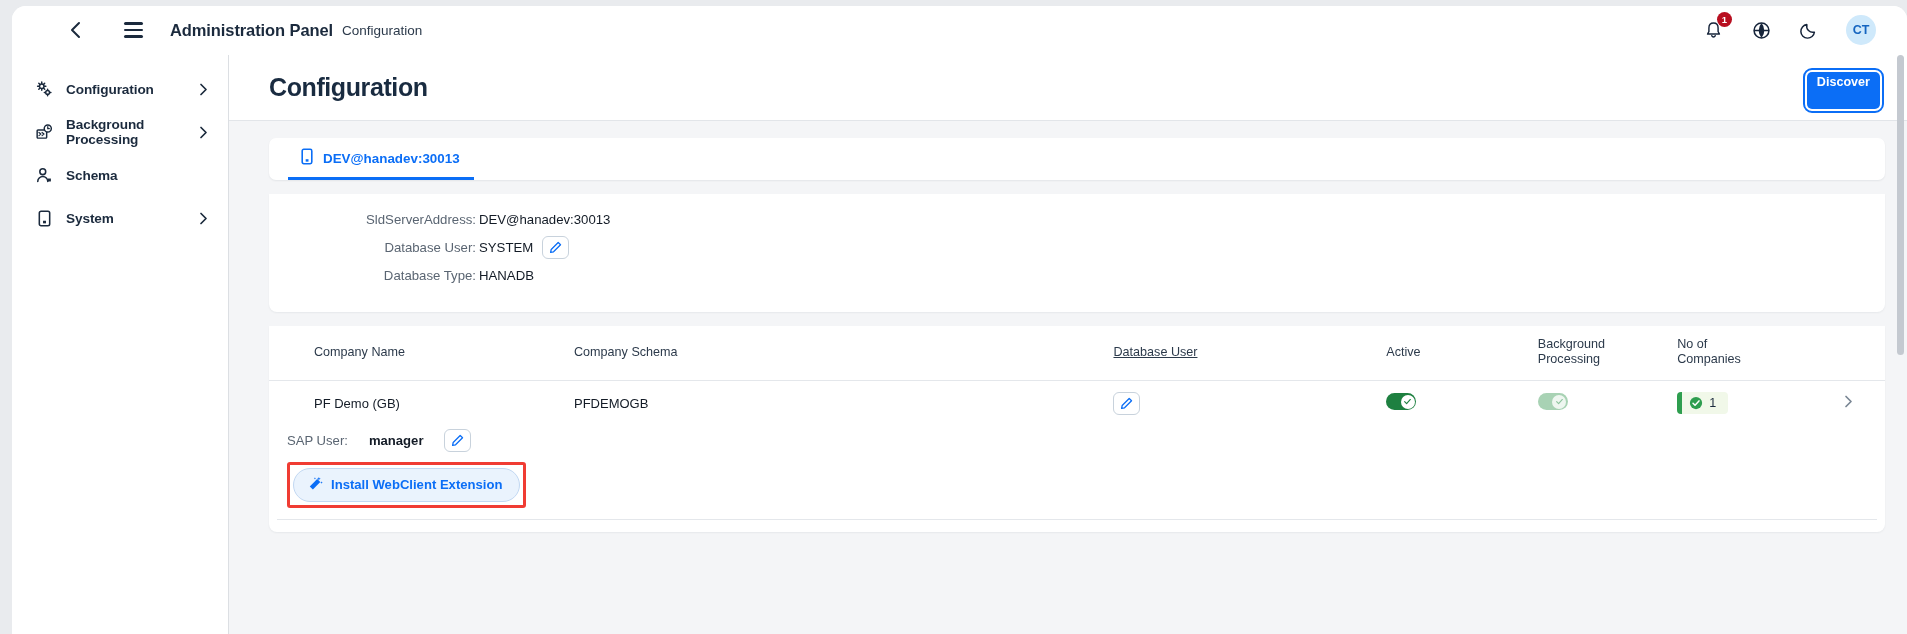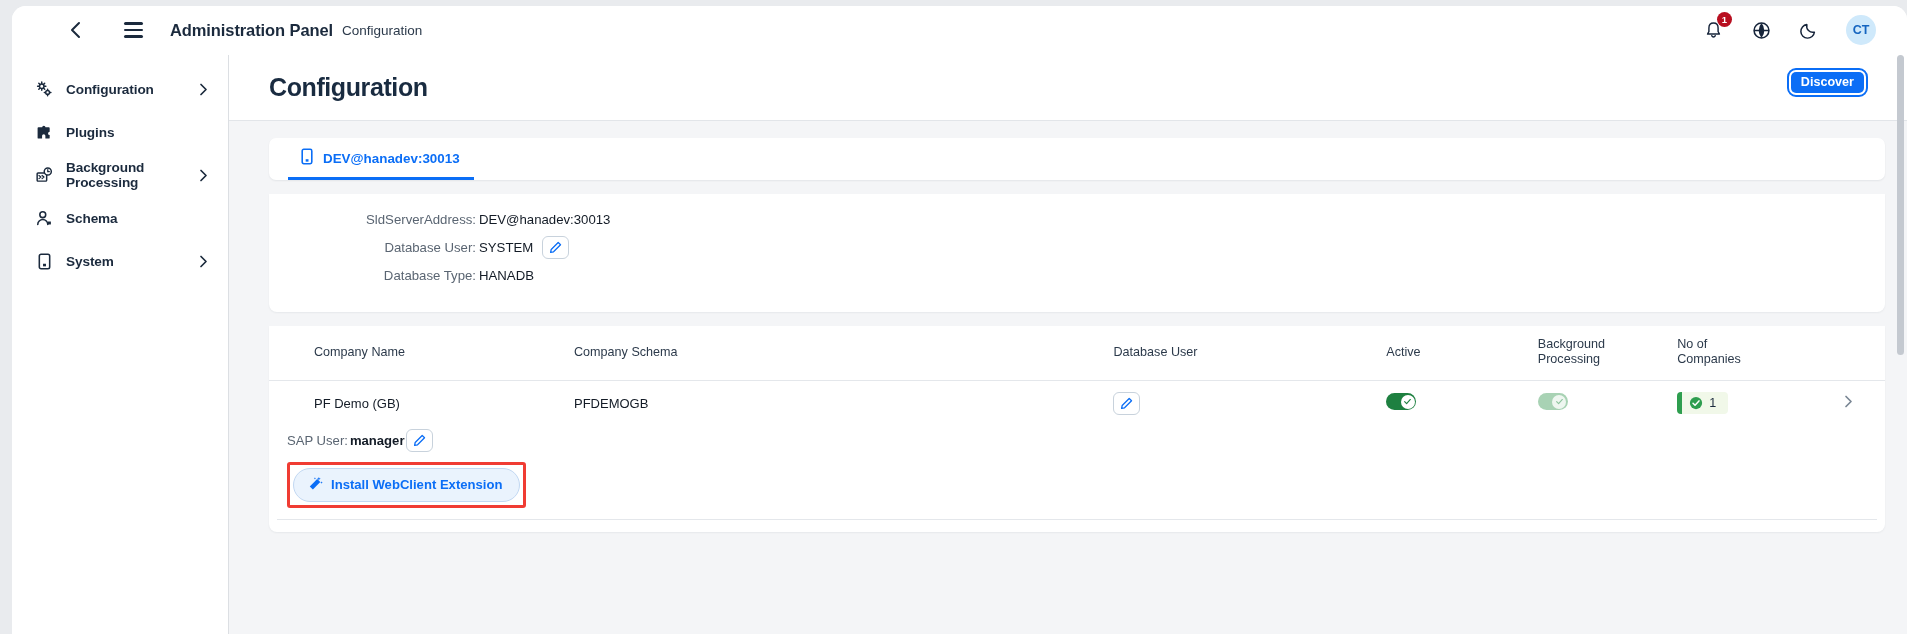--- a/index.html
+++ b/index.html
@@ -113,24 +113,24 @@
     letter-spacing: -0.4px;
   }
   .page-desc {
     margin-top: 14px; font-size: 13.3px; color: #333d4a;
   }
   .page-desc a {
     color: #2c3a4b; text-decoration: underline; margin-left: 12px;
     text-underline-offset: 2px;
   }
   .discover-btn {
-    position: absolute; right: 43px; top: 17px;
+    position: absolute; right: 27px; top: 17px;
     background: #0b6ef6; color: #ffffff;
     border: none; border-radius: 5px;
-    padding: 3px 10px 4px 10px;
+    padding: 3px 10px 20px 10px;
     font-size: 12.6px; font-weight: 600;
     font-family: "Liberation Sans", sans-serif;
     cursor: pointer;
     outline: 2px solid #0b6ef6;
     outline-offset: 2px;
   }
 
   
   .content {
     padding: 17px 22px 0 40px;
@@ -190,21 +190,21 @@
     text-align: left; padding: 11px 8px 12px 8px;
     border-bottom: 1px solid #e4e7eb;
     vertical-align: middle; line-height: 1.22;
   }
   .tbl tbody td {
     font-size: 13px; color: #131b26;
     padding: 11px 8px; vertical-align: middle;
   }
   .c-name { padding-left: 45px !important; width: 245px; }
   .c-schema { width: 445px; }
-  .c-dbuser { width: 225px; }
+  .c-dbuser { width: 225px; text-decoration: underline; }
   .c-active { width: 125px; }
   .c-bg { width: 115px; }
   .c-apps { width: 118px; }
   .c-chev { width: 60px; text-align: center; }
 
   .toggle {
     width: 30px; height: 17px; border-radius: 9px;
     background: #1e8040; position: relative; cursor: pointer;
     display:inline-block;
   }
@@ -221,21 +221,21 @@
     display: inline-flex; align-items: center; gap: 6px;
     background: #f1f8e9; border-left: 5px solid #2e9e4f;
     border-radius: 4px;
     padding: 4px 12px 4px 7px;
     cursor: pointer;
   }
   .eng-num { font-size: 12.6px; color: #1b2a3d; }
 
   
   .sub-row {
-    display: flex; align-items: center; gap: 2px;
+    display: flex; align-items: center; gap: 21px;
     padding: 3px 0 0 10px;
     font-size: 13.1px;
   }
   .sub-row .lbl { color: #5a6572; }
   .sub-row .val { color: #131b26; font-weight: 600; }
 
   .install-wrap {
     margin: 10px 0 0 10px;
     display: inline-block;
     border: 3px solid #f03c33;
@@ -319,28 +319,20 @@
           </svg>
         </span>
         <span class="side-lbl">Configuration</span>
         <span class="side-chev">
           <svg width="9" height="13" viewBox="0 0 9 13">
               <path d="M2 1.5 L7 6.5 L2 11.5" fill="none" stroke="#1b2a3d" stroke-width="1.7" stroke-linecap="round" stroke-linejoin="round"></path>
             </svg>
         </span>
       </div>
 
-      <div class="side-item">
-        <span class="side-ico">
-          <svg width="19" height="19" viewBox="0 0 22 22">
-            <path d="M4 5 h4.3 a1.9 1.9 0 1 1 3.8 0 H16 a1 1 0 0 1 1 1 v4.2 a1.9 1.9 0 1 0 0 3.8 V17 a1 1 0 0 1 -1 1 h-4 v-3.2 a1.9 1.9 0 1 0 -3.8 0 V18 H4 a1 1 0 0 1 -1 -1 V6 a1 1 0 0 1 1 -1 Z" fill="#1b2a3d"></path>
-          </svg>
-        </span>
-        <span class="side-lbl">Plugins</span>
-      </div>
 
       <div class="side-item">
         <span class="side-ico">
           <svg width="19" height="19" viewBox="0 0 22 22">
             <rect x="2.5" y="8" width="11" height="9.5" rx="1" fill="none" stroke="#1b2a3d" stroke-width="1.7"></rect>
             <path d="M4.6 11 l2.2 1.8 l-2.2 1.8 M8.2 11 l2.2 1.8 l-2.2 1.8" fill="none" stroke="#1b2a3d" stroke-width="1.4" stroke-linecap="round" stroke-linejoin="round"></path>
             <circle cx="14.8" cy="6.4" r="4.1" fill="#fff" stroke="#1b2a3d" stroke-width="1.7"></circle>
             <path d="M14.8 4.2 v2.3 h1.8" fill="none" stroke="#1b2a3d" stroke-width="1.5" stroke-linecap="round"></path>
           </svg>
         </span>

